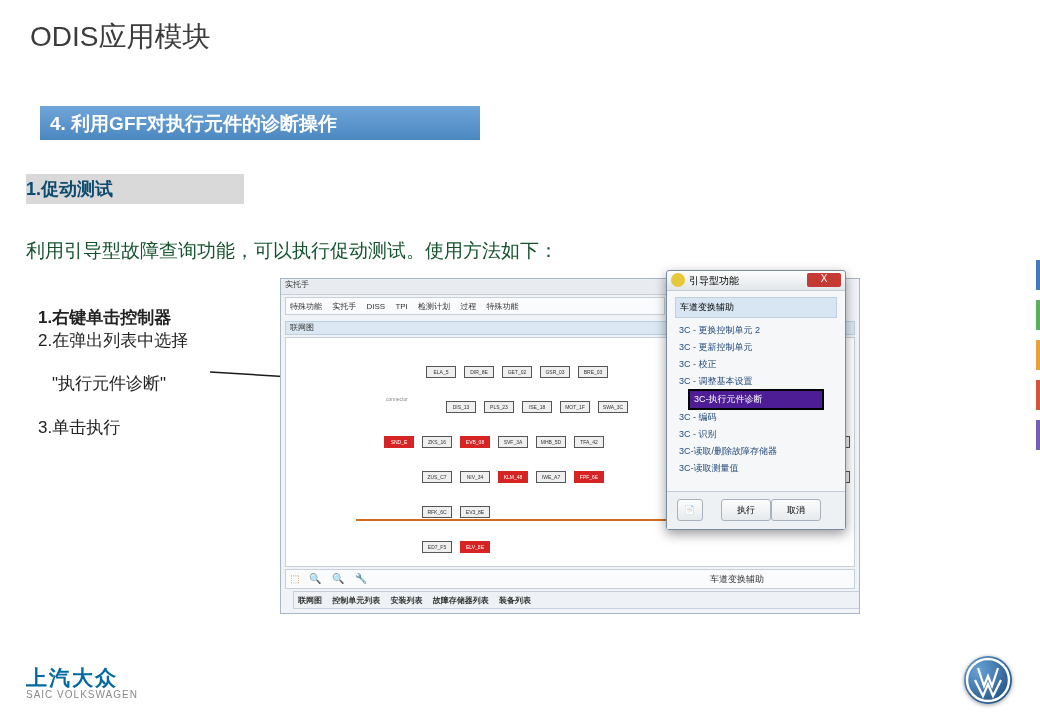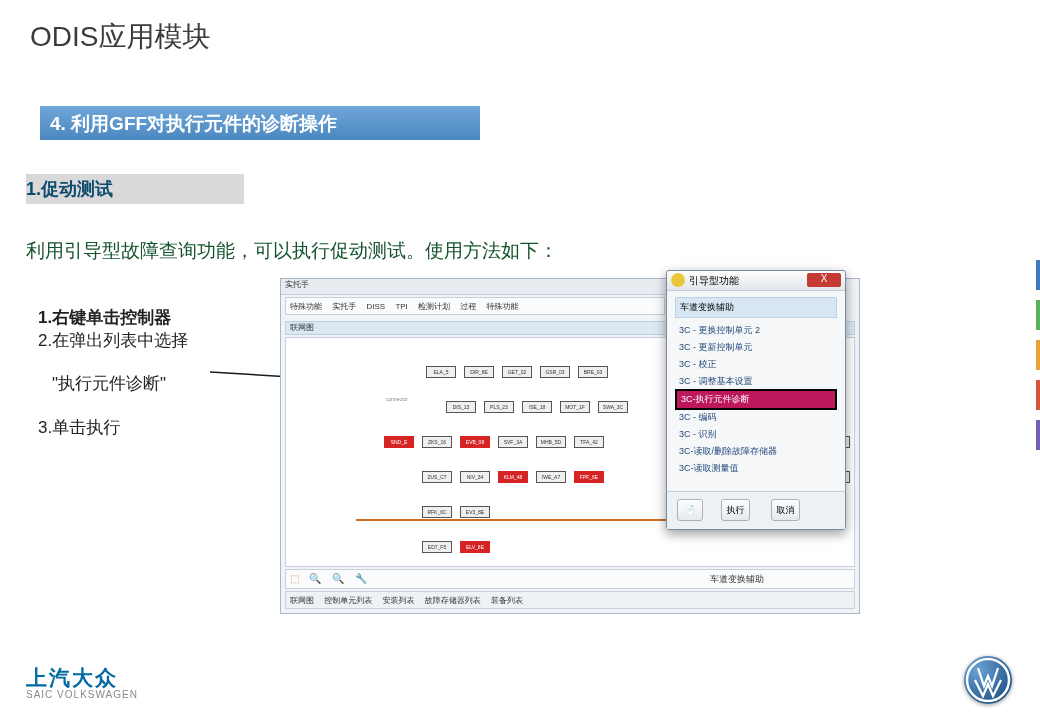--- a/index.html
+++ b/index.html
@@ -32,37 +32,37 @@
   .net-area { position:absolute; left:4px; top:58px; width:570px; height:230px; background:#fff; border:1px solid #c8cfd8; overflow:hidden;}
   .box { position:absolute; width:30px; height:12px; font-size:5px; text-align:center; line-height:11px;
          border:1px solid #555; background:#efefef;}
   .box.red { background:#d62424; color:#fff; border-color:#d62424;}
   .vline { position:absolute; width:2px; background:#3b9d38;}
   .hline { position:absolute; height:2px; background:#3b9d38;}
   
   .tool-bot1 { position:absolute; left:4px; top:290px; width:570px; height:20px; background:#fafbfd; border:1px solid #c8cfd8;}
   .tool-bot1 .ic { display:inline-block; margin:3px 4px; font-size:10px;}
   .tool-bot1 .txt { position:absolute; right:90px; top:3px; font-size:9px;}
-  .tabs-bot { position:absolute; left:4px; top:312px; width:570px; height:18px; background:#eef1f5; border:1px solid #c8cfd8;}
+  .tabs-bot { position:absolute; left:12px; top:312px; width:570px; height:18px; background:#eef1f5; border:1px solid #c8cfd8;font-weight:bold;}
   .tabs-bot span { display:inline-block; margin:3px 4px; font-size:8px;}
 
   
   .dialog { position:absolute; left:666px; top:270px; width:180px; height:260px;
             background:#f5f7f9; border:1px solid #7a8aa0; border-radius:3px;
             box-shadow:0 4px 12px rgba(0,0,0,0.4); font-size:9px;}
   .dialog .titlebar { height:20px; background:linear-gradient(#fdfdfd,#e2e6ea); border-bottom:1px solid #c3ccd6; border-radius:3px 3px 0 0; position:relative;}
   .dialog .titlebar .ticon{position:absolute;left:4px;top:2px;width:14px;height:14px;background:#e7c83a;border-radius:50%;}
   .dialog .titlebar .ttxt{position:absolute;left:22px;top:3px;font-size:10px;}
   .dialog .titlebar .xbtn{position:absolute;right:4px;top:2px;width:34px;height:14px;background:#c53a32;color:#fff;text-align:center;border-radius:2px;font-size:10px;line-height:12px;}
   .dialog-body { padding:6px 8px;}
   .dialog-body .hdr { background:#d7e6f2; border:1px solid #bcd0df; padding:3px 4px; margin-bottom:4px; font-size:9px;}
   .dialog-body .item { padding:2px 4px; font-size:9px; color:#254a7a;}
-  .dialog-body .item.active { background:#be185d; color:#fff; border:2px solid #000; margin:-1px 0;}
+  .dialog-body .item.active { background:#4c1d95; color:#fff; border:2px solid #000; margin:-1px 13px;}
   .dialog-foot { position:absolute; left:0; bottom:0; width:100%; height:38px; background:#eef1f4; border-top:1px solid #c3ccd6;}
-  .dialog-foot .fbtn { position:absolute; bottom:8px; width:29px; height:22px; border:1px solid #a8b2bd; background:linear-gradient(#fdfdfd,#e6eaed); font-size:9px; text-align:center; line-height:20px; border-radius:3px;}
+  .dialog-foot .fbtn { position:absolute; bottom:8px; width:50px; height:22px; border:1px solid #a8b2bd; background:linear-gradient(#fdfdfd,#e6eaed); font-size:9px; text-align:center; line-height:20px; border-radius:3px;}
   .dialog-foot .icbtn { left:10px; width:26px;}
   .dialog-foot .run { left:54px;}
   .dialog-foot .cancel { left:104px;}
 
   
   .footer-left { position:absolute; left:26px; bottom:20px; font-size:13px; color:#8a8a8a; line-height:1.1;}
   .footer-left .cn { font-size:21px; font-weight:700; letter-spacing:2px; color:#0369a1;}
   .footer-left .en { font-size:10px; letter-spacing:1px;text-align:center;}
   .vw-logo { position:absolute; right:28px; bottom:16px; width:48px; height:48px; border-radius:50%;
              background:radial-gradient(circle at 30% 30%, #6aa2d6,#0d3d6f); box-shadow:0 1px 4px rgba(0,0,0,0.4);}

